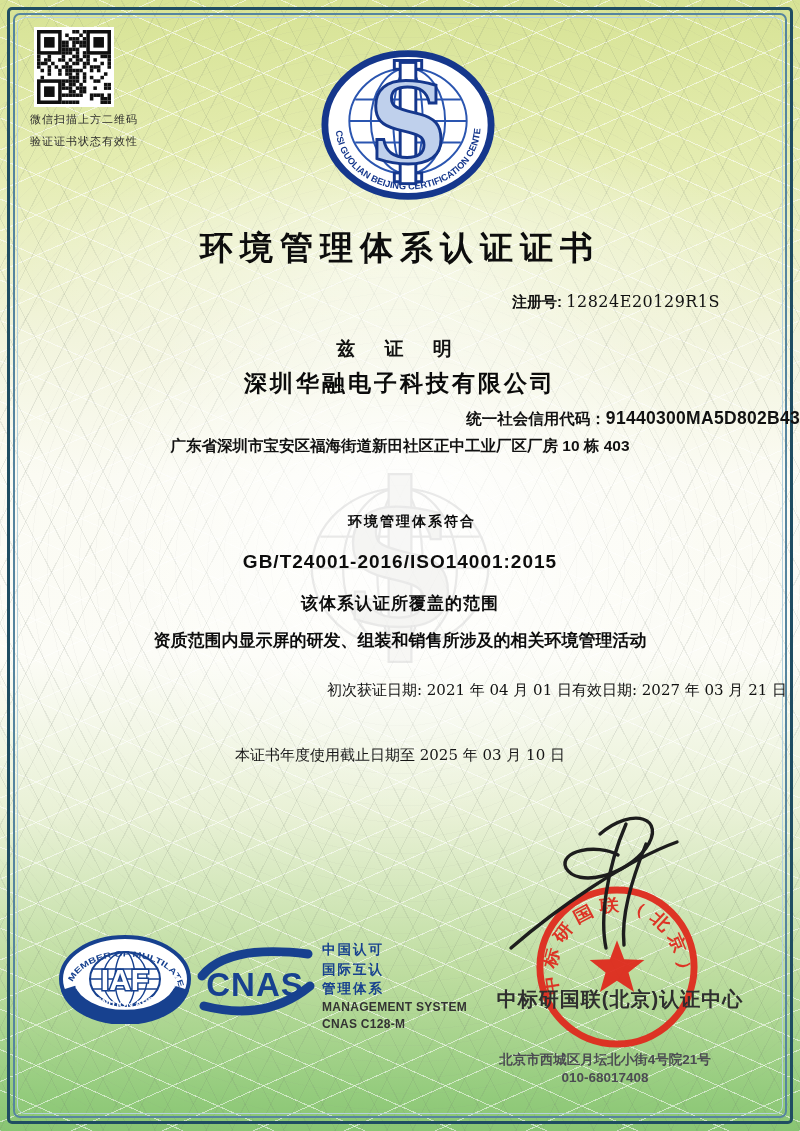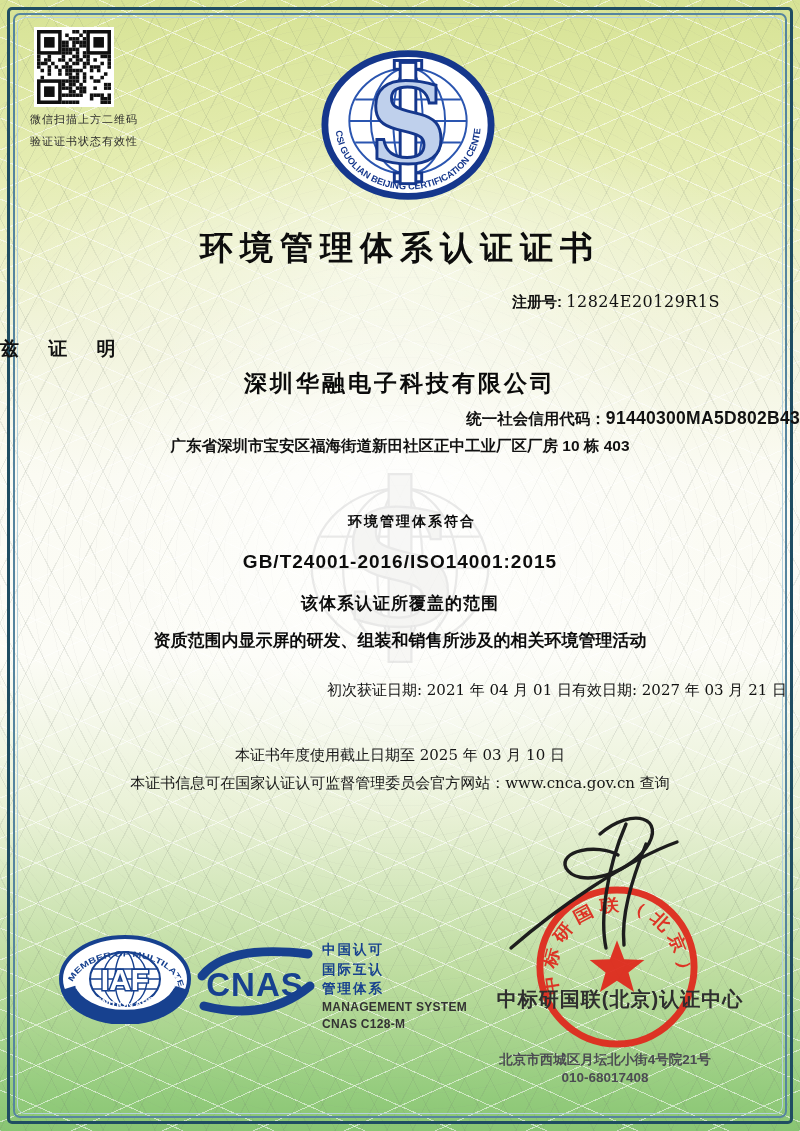--- a/index.html
+++ b/index.html
@@ -34,21 +34,21 @@
 
   .csi-logo { position:absolute; left:320px; top:48px; width:176px; height:154px; }
   .watermark { position:absolute; left:272px; top:452px; width:256px; height:232px; opacity:.55; z-index:4; }
 
   .title { position:absolute; top:226px; left:0; width:100%; text-align:center;
     font-size:33px; font-weight:800; color:#0d0d0d; letter-spacing:7px; }
   .reg-line { position:absolute; top:292px; left:0; width:100%; text-align:right; padding-right:80px; color:#111; }
   .reg-label { font-size:15px; font-weight:700; }
   .reg-value { font-size:16px; font-family:"DejaVu Serif", serif; letter-spacing:.5px; }
 
-  .hereby { position:absolute; top:336px; left:0; width:100%; text-align:left; font-size:19px; font-weight:700; letter-spacing:12px; color:#111; }
+  .hereby { position:absolute; top:336px; left:0; width:100%; text-align:center; font-size:19px; font-weight:700; letter-spacing:12px; color:#111; }
   .company { position:absolute; top:368px; left:0; width:100%; text-align:center; font-size:23px; font-weight:700; letter-spacing:3px; color:#0b0b0b; }
   .credit { position:absolute; top:408px; left:0; width:100%; text-align:right; color:#111;padding-left:48px; }
   .credit .lbl { font-size:15.5px; font-weight:600; }
   .credit .val { font-size:17.5px; font-weight:800; letter-spacing:.3px; }
   .addr { position:absolute; top:436px; left:0; width:100%; text-align:center; font-size:15.5px; font-weight:600; color:#111; }
 
   .conform { position:absolute; top:513px; left:12px; width:100%; text-align:center; font-size:14px; font-weight:700; letter-spacing:2px; color:#0d0d0d; }
   .standard { position:absolute; top:551px; left:0; width:100%; text-align:center; font-size:19px; font-weight:700; letter-spacing:1px; color:#0d0d0d; }
   .scope-title { position:absolute; top:592px; left:0; width:100%; text-align:center; font-size:17px; font-weight:700; letter-spacing:1px; color:#0d0d0d; }
   .scope { position:absolute; top:629px; left:0; width:100%; text-align:center; font-size:17px; font-weight:700; color:#0d0d0d; }
@@ -293,21 +293,20 @@
     <div class="conform">环境管理体系符合</div>
     <div class="standard">GB/T24001-2016/ISO14001:2015</div>
     <div class="scope-title">该体系认证所覆盖的范围</div>
     <div class="scope">资质范围内显示屏的研发、组装和销售所涉及的相关环境管理活动</div>
 
     <div class="dates">
       <span>初次获证日期: 2021 年 04 月 01 日</span>
       <span>有效日期: 2027 年 03 月 21 日</span>
     </div>
     <div class="note n2">本证书年度使用截止日期至 2025 年 03 月 10 日</div>
-    <div class="note n3">本证书信息可在国家认证认可监督管理委员会官方网站：www.cnca.gov.cn 查询</div>
 
     <svg class="signature" viewBox="0 0 190 150">
       <g fill="none" stroke="#1d1d1d" stroke-width="3.4" stroke-linecap="round">
         <path d="M 95 22 C 128 -6 162 6 141 36 C 121 64 72 76 61 56 C 53 39 92 31 113 43"></path>
         <path d="M 121 12 C 101 58 95 108 101 136"></path>
         <path d="M 141 32 C 126 70 116 104 119 133"></path>
         <path d="M 6 136 C 52 96 122 48 172 30"></path>
       </g>
     </svg>
 

